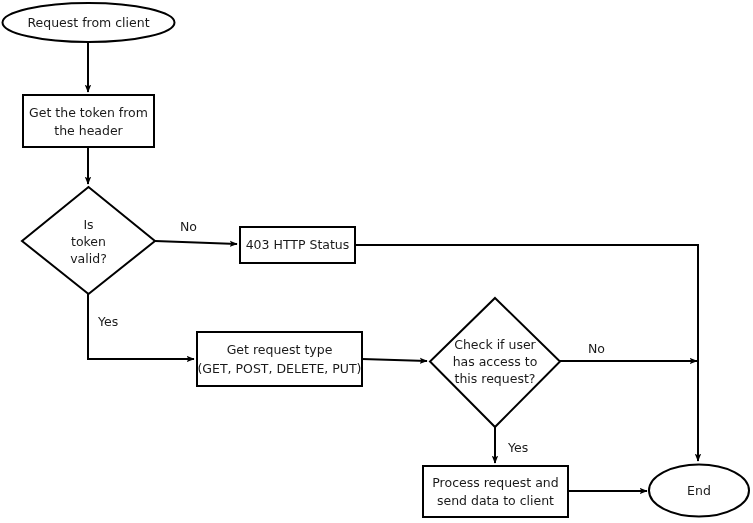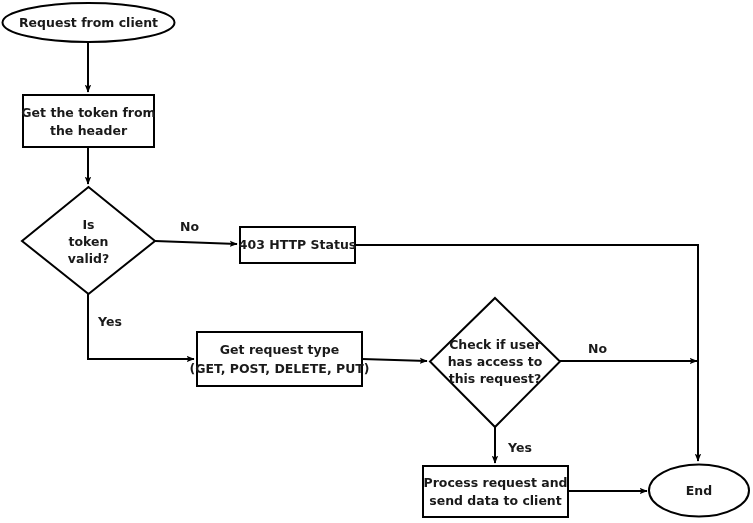--- a/index.html
+++ b/index.html
@@ -11,21 +11,20 @@
     width: 753px;
     height: 523px;
     font-family: "DejaVu Sans", "Liberation Sans", sans-serif;
     overflow: hidden;
   }
   #flow-root {
     position: relative;
     width: 753px;
     height: 483px;
     background: #ffffff;
-    font-weight: bold;
   }
   svg#flow-canvas {
     display: block;
     width: 753px;
     height: 523px;
     background: #ffffff;
   }
   .node-shape {
     fill: #ffffff;
     stroke: #000000;

